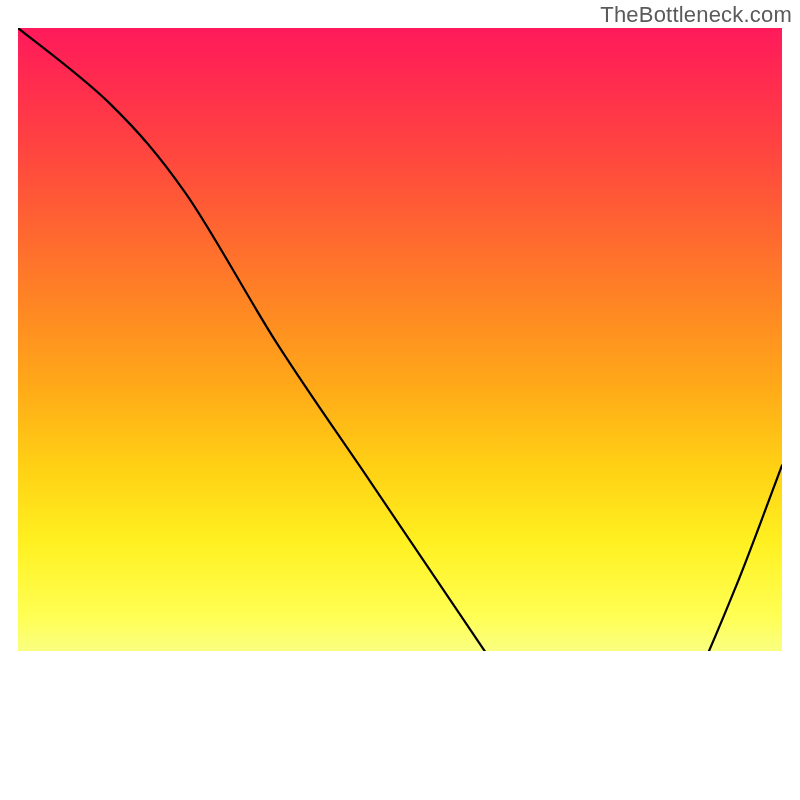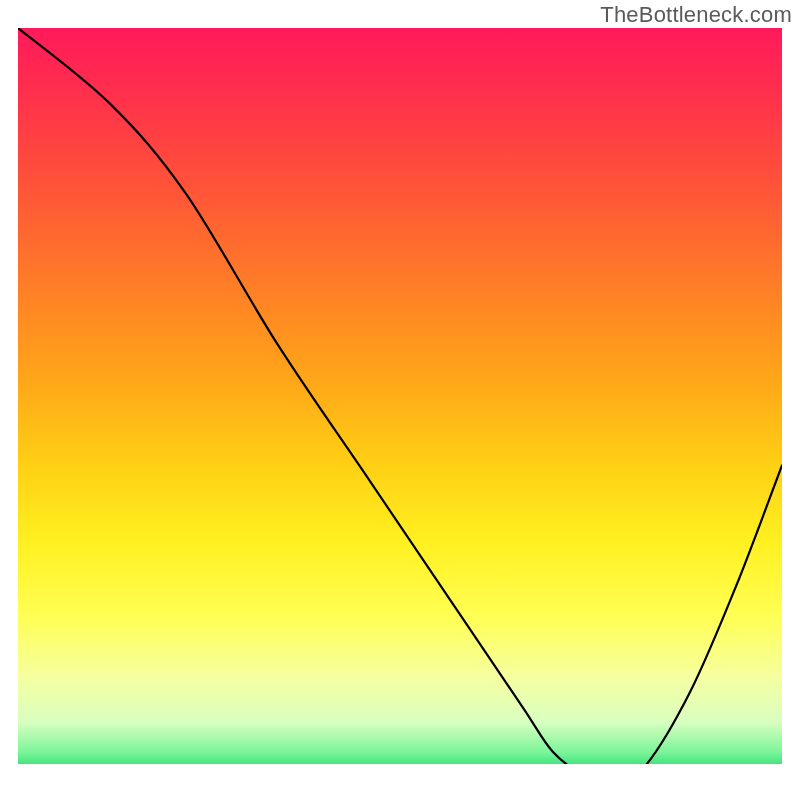--- a/index.html
+++ b/index.html
@@ -6,21 +6,21 @@
     margin: 0;
     padding: 0;
     width: 800px;
     height: 800px;
     background: #ffffff;
     font-family: Arial, Helvetica, sans-serif;
   }
   .stage {
     position: relative;
     width: 800px;
-    height: 764px;
+    height: 651px;
     overflow: hidden;
   }
   .watermark {
     position: absolute;
     top: 2px;
     right: 8px;
     color: #5a5a5a;
     font-size: 22px;
     font-weight: 500;
     letter-spacing: 0.2px;

